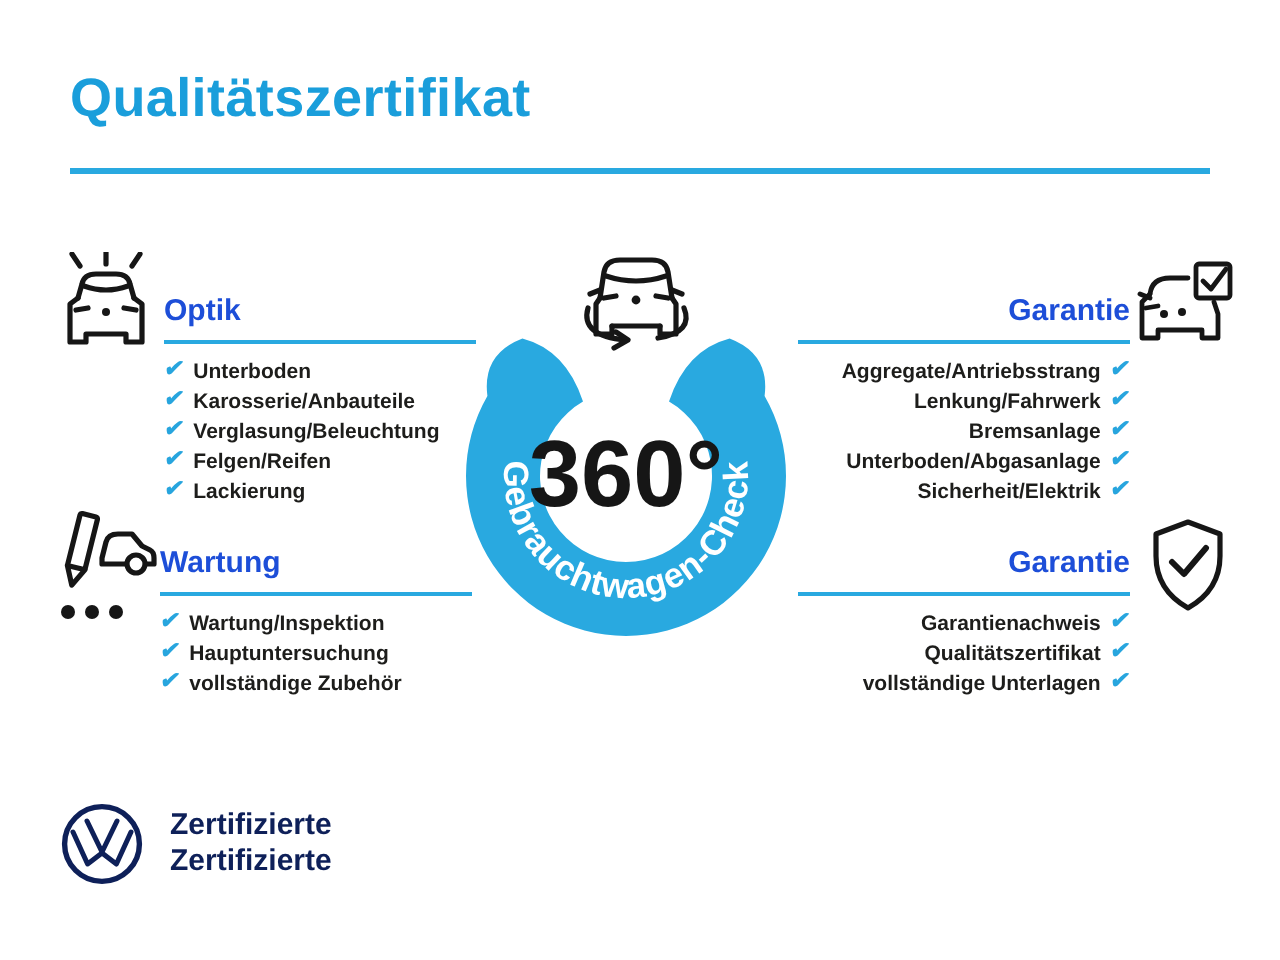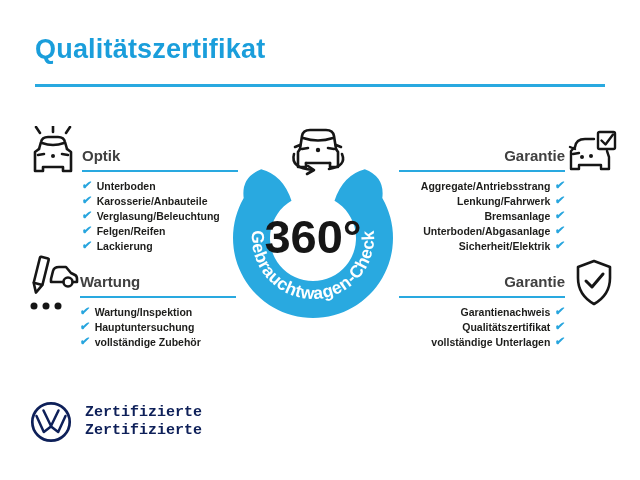--- a/index.html
+++ b/index.html
@@ -11,21 +11,21 @@
   }
   *{margin:0;padding:0;box-sizing:border-box;}
   body{background:#fff;font-family:"Liberation Sans", sans-serif;}
   .page{position:relative;width:640px;height:464px;background:#fff;overflow:hidden;}
 
   .title{position:absolute;left:35px;top:34px;font-size:27px;font-weight:700;color:var(--titleblue);letter-spacing:.2px;}
   .title-rule{position:absolute;left:35px;top:84px;width:570px;height:3px;background:var(--ring);}
 
   .sec{position:absolute;width:156px;}
   .sec.right{width:166px;}
-  .sec-h{font-size:15px;font-weight:700;color:#404040;line-height:19px;padding-bottom:5px;border-bottom:2.5px solid var(--ring);}
+  .sec-h{font-size:15px;font-weight:700;color:#1d4ed8;line-height:19px;padding-bottom:5px;border-bottom:2.5px solid var(--ring);}
   .sec.right .sec-h{text-align:right;}
   .rows{margin-top:6px;}
   .row{display:flex;align-items:center;height:15px;font-size:10.5px;font-weight:700;color:var(--ink);white-space:nowrap;}
   .row .chk{display:inline-block;transform:skewX(-10deg);color:var(--accent);font-size:11.5px;font-weight:700;margin-right:5px;line-height:1;}
   .row.r{justify-content:flex-end;}
   .row.r .chk{margin-right:0;margin-left:5px;}
 
   #sec-optik{left:82px;top:146px;}
   #sec-technik{right:75px;top:146px;}
   #sec-wartung{left:80px;top:272px;}
@@ -33,21 +33,21 @@
 
   .icon{position:absolute;}
   #icon-optik{left:30px;top:126px;}
   #icon-wartung{left:25px;top:254px;}
   #icon-technik{left:567px;top:130px;}
   #icon-garantie{left:573px;top:259px;}
   #center-graphic{position:absolute;left:188px;top:113px;}
   #icon-car360{position:absolute;left:285px;top:124px;}
 
   .footer{position:absolute;left:29px;top:400px;display:flex;align-items:center;}
-  .brand-text{margin-left:12px;font-size:15px;font-weight:700;color:var(--navy);line-height:18px;font-family:Liberation Mono, monospace;}
+  .brand-text{margin-left:12px;font-size:15px;font-weight:700;color:var(--navy);line-height:18px;}
 </style>
 </head>
 <body>
 
 <div class="page">
 
   <div class="title">Qualitätszertifikat</div>
   <div class="title-rule"></div>
 
   <svg id="center-graphic" width="250" height="250" viewBox="0 0 250 250">

